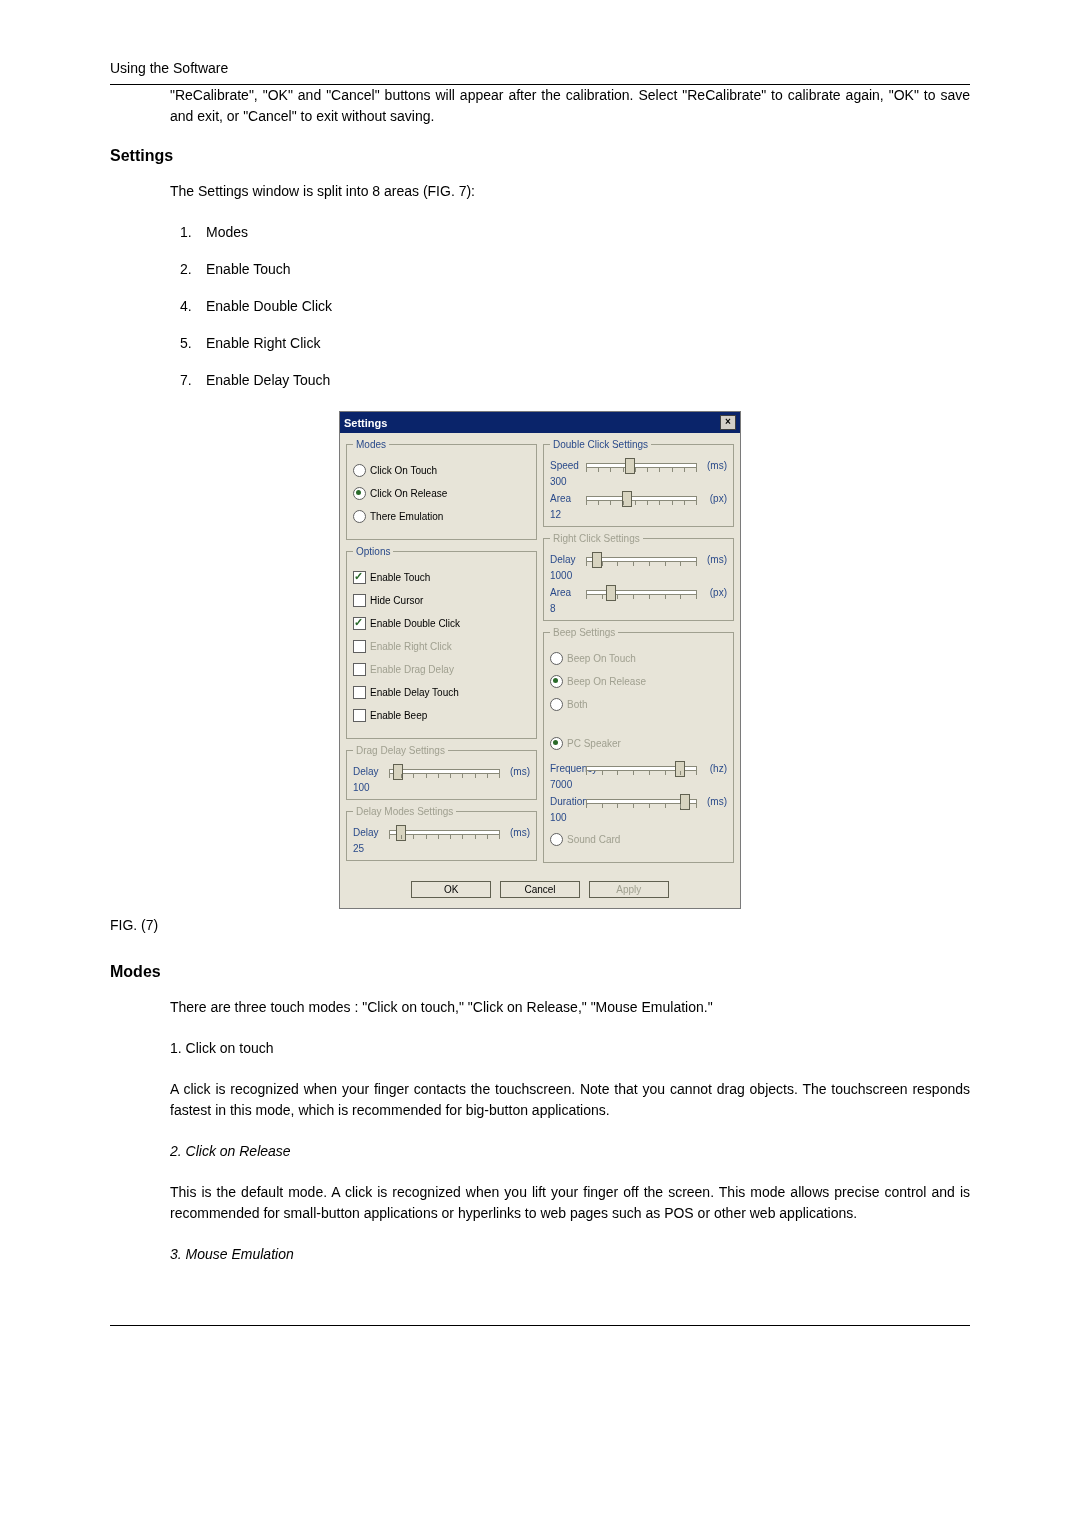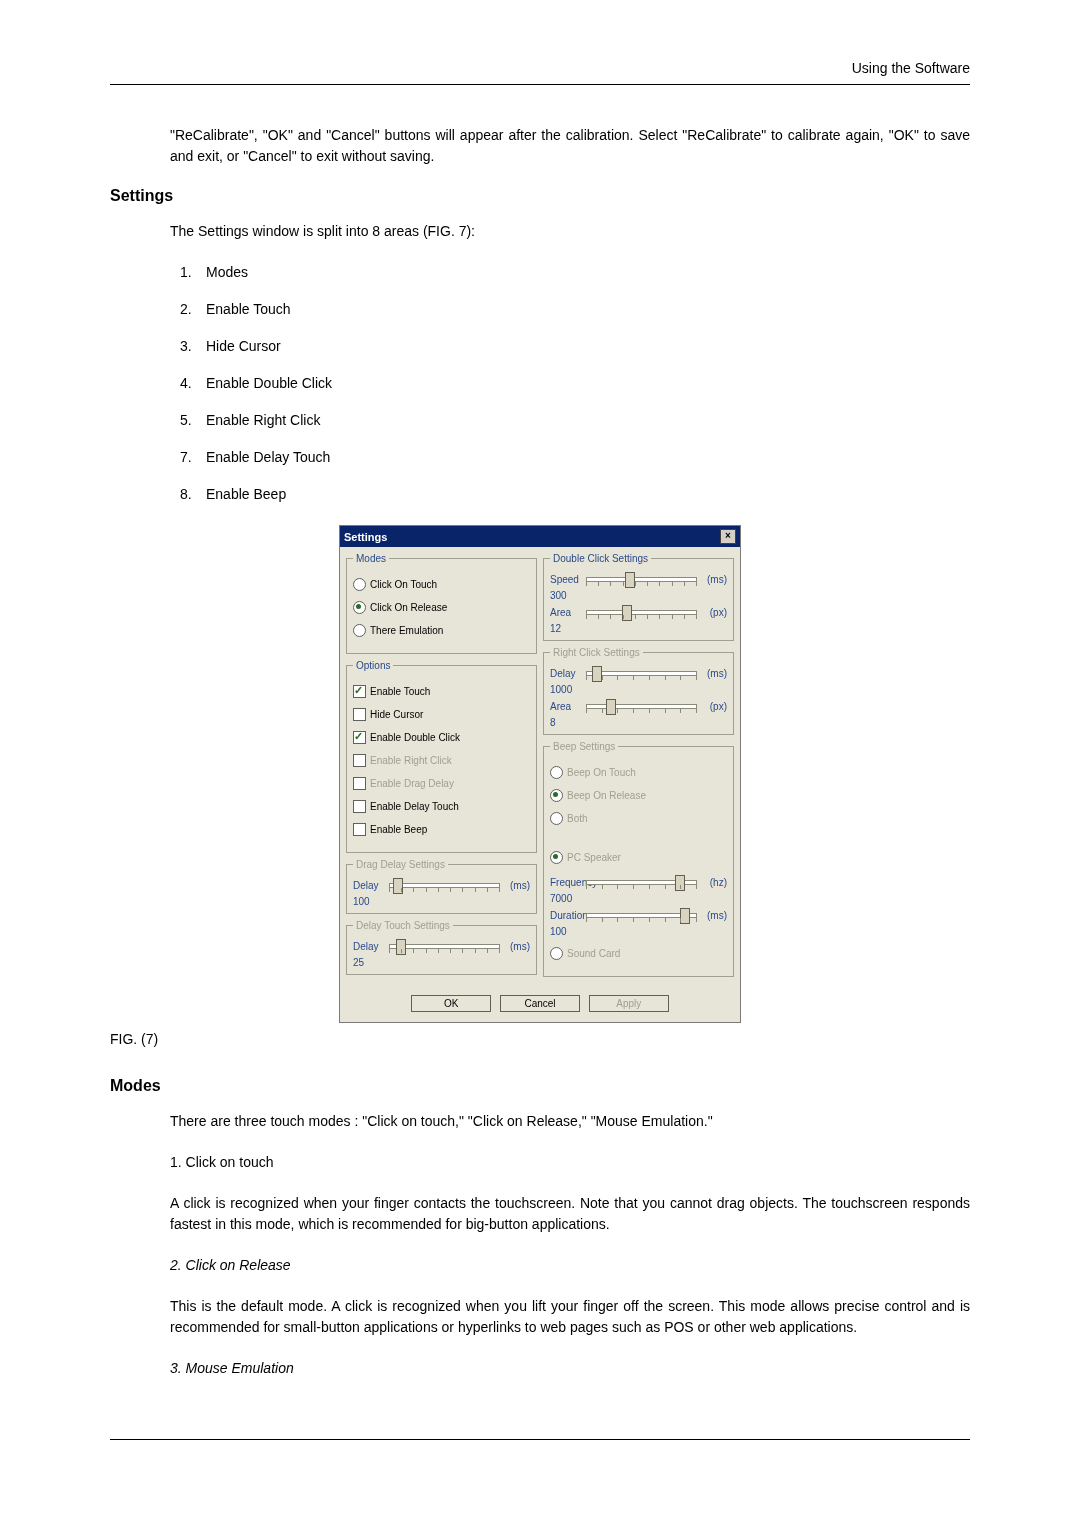--- a/index.html
+++ b/index.html
@@ -6,25 +6,24 @@
     margin: 0;
     padding: 60px 110px;
     font-family: Arial, Helvetica, sans-serif;
     font-size: 14px;
     color: #000;
     background: #fff;
     width: 1080px;
     box-sizing: border-box;
   }
   .header {
-    text-align: right;
+    text-align: left;
     font-size: 14px;
     padding-bottom: 8px;
     border-bottom: 1px solid #000;
-    margin-bottom: 40px;
   }
   .para {
     margin: 0 0 20px 60px;
     text-align: justify;
     line-height: 1.5;
   }
   h2.sec {
     font-size: 16px;
     font-weight: bold;
     margin: 10px 0 16px 0;
@@ -156,25 +155,23 @@
 
 <p class="para">"ReCalibrate", "OK" and "Cancel" buttons will appear after the calibration. Select "ReCalibrate" to calibrate again, "OK" to save and exit, or "Cancel" to exit without saving.</p>
 
 <h2 class="sec">Settings</h2>
 
 <p class="para">The Settings window is split into 8 areas (FIG. 7):</p>
 
 <ol class="numlist">
   <li><span class="num">1.</span><span>Modes</span></li>
   <li><span class="num">2.</span><span>Enable Touch</span></li>
-  <li><span class="num">3.</span><span>Hide Cursor</span></li>
   <li><span class="num">4.</span><span>Enable Double Click</span></li>
   <li><span class="num">5.</span><span>Enable Right Click</span></li>
   <li><span class="num">7.</span><span>Enable Delay Touch</span></li>
-  <li><span class="num">8.</span><span>Enable Beep</span></li>
 </ol>
 
 <div class="figwrap">
   
   <div class="dlg">
     <div class="dlg-titlebar">
       <span>Settings</span>
       <span class="close-btn">×</span>
     </div>
     <div class="dlg-body">
@@ -247,21 +244,21 @@
                   <span></span>
                   <span></span>
                 </div>
             </div>
             <span class="unit">(ms)</span>
           </div>
           <span class="val" style="margin-left:0">100</span>
         </fieldset>
 
         <fieldset class="disabled">
-          <legend>Delay Touch Settings</legend>
+          <legend>Delay Modes Settings</legend>
           <div class="slider-row">
             <span class="val">Delay</span>
             <div class="slider">
               <div class="track"></div>
                 <div class="thumb" style="left:6%"></div>
               <div class="ticks">
                   <span></span>
                   <span></span>
                   <span></span>
                   <span></span>

